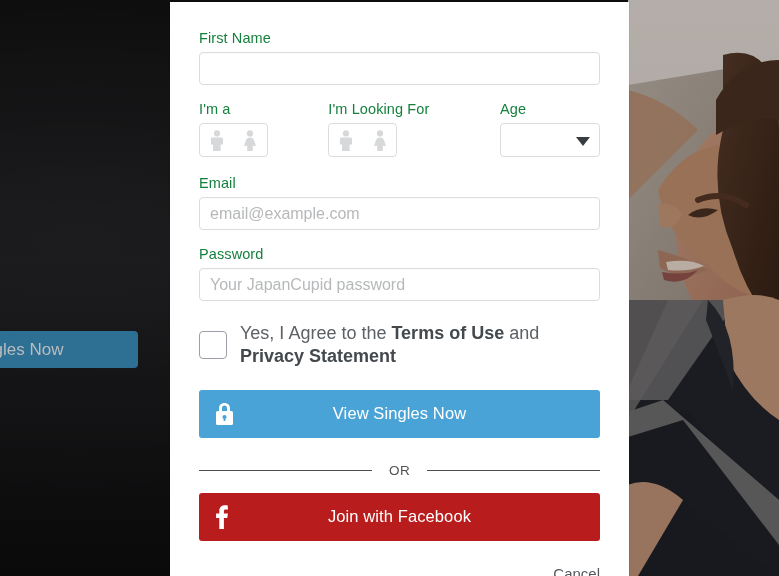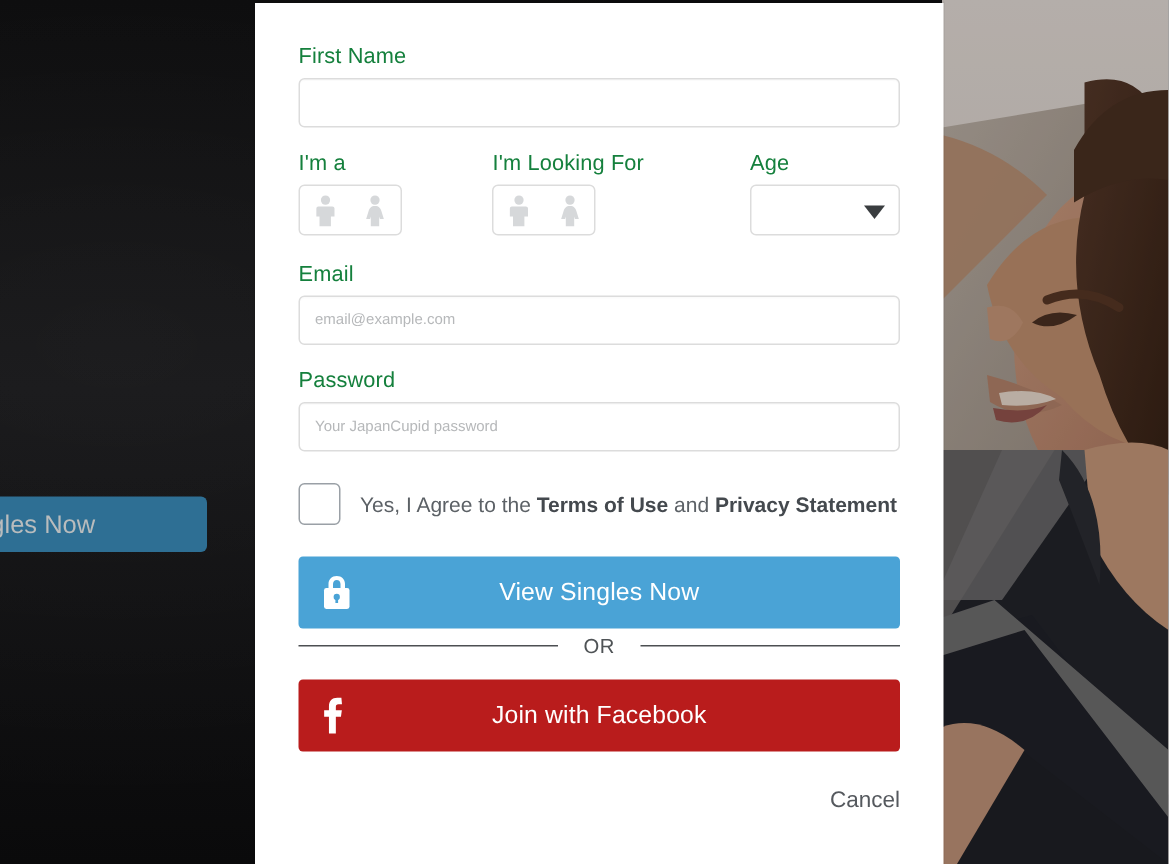--- a/index.html
+++ b/index.html
@@ -117,21 +117,21 @@
 
   .spacer-top { height: 28px; }
 
   .text-input {
     display: block;
     width: 100%;
     height: 33px;
     border: 1px solid #dcdcdc;
     border-radius: 4px;
     padding: 0 10px;
-    font-size: 10px;
+    font-size: 16px;
     font-family: "Liberation Sans", sans-serif;
     color: #3c4043;
     background: #fff;
     outline: none;
     box-shadow: inset 0 1px 1px rgba(0,0,0,0.02);
   }
   .text-input::placeholder { color: #b6b8ba; }
 
   .row-gender {
     display: flex;
@@ -204,21 +204,21 @@
     width: 28px;
     height: 28px;
     border: 1.5px solid #9aa0a6;
     border-radius: 4px;
     background: #fff;
     flex: 0 0 auto;
     cursor: pointer;
   }
   .terms-text {
     margin-left: 13px;
-    font-size: 14px;
+    font-size: 18px;
     color: #5c6166;
     line-height: 1.3;
   }
   .terms-text .lnk { font-weight: 700; color: #44494e; cursor: pointer; }
 
   
   .btn {
     position: relative;
     display: flex;
     align-items: center;
@@ -241,21 +241,21 @@
     top: 50%;
     transform: translateY(-50%);
     display: flex;
     align-items: center;
   }
 
   
   .or-row {
     display: flex;
     align-items: center;
-    margin-top: 4px;
+    margin-top: 25px;
     margin-bottom: 15px;
   }
   .or-line { flex: 1; height: 1px; background: #4c4f52; }
   .or-text {
     padding: 0 17px;
     font-size: 13.5px;
     color: #4f5356;
     letter-spacing: 0.3px;
   }
 

